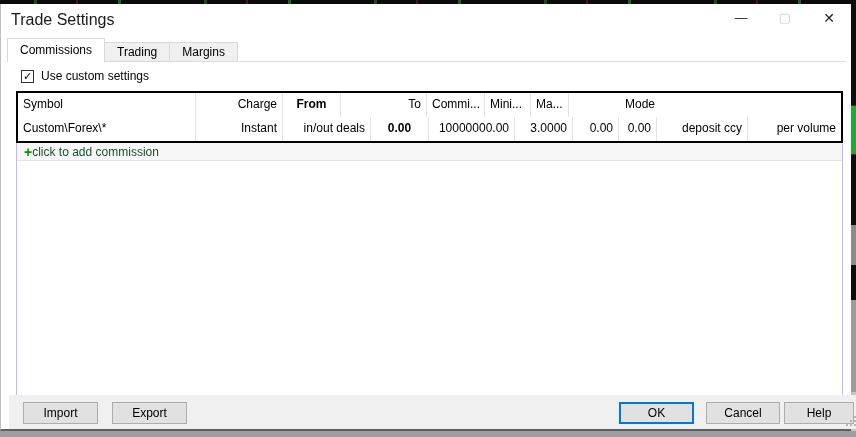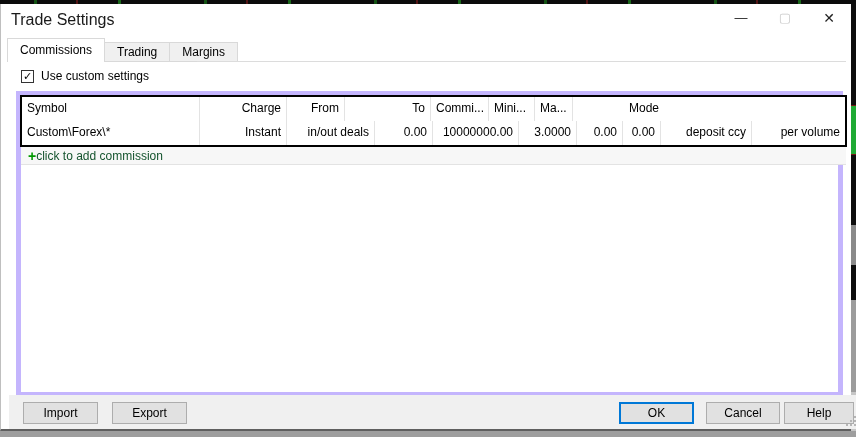--- a/index.html
+++ b/index.html
@@ -59,33 +59,33 @@
   .checkbox {
     width: 13px; height: 13px; border: 1px solid #333; background: #fff;
     display: inline-flex; align-items: center; justify-content: center;
     font-size: 11px; line-height: 13px; color: #000;
   }
   .checkbox-label { margin-left: 7px; }
 
   
   .list {
     position: absolute; left: 15px; top: 87px; width: 827px; height: 306px;
-    background: #fff; border: 5px solid #c4b5fd;
+    background: #fff; border: 1px solid #c4b5fd;
   }
   .focus-box { position: absolute; left: -1px; top: -1px; width: 827px; border: 2px solid #000; background: #fff; }
   .trow { display: flex; width: 100%; height: 24px; }
   .trow .cell {
     height: 24px; line-height: 23px; padding: 0 5px;
     border-right: 1px solid #e3e3e3; overflow: hidden; white-space: nowrap;
   }
   .trow .cell:last-child { border-right: none; }
   .c0 { width: 178px; text-align: left; }
   .c1 { width: 87px;  text-align: right; }
   .c2 { width: 88px;  text-align: right; }
-  .c3 { width: 58px;  text-align: right; }
+  .c3 { width: 58px;  text-align: center; font-weight: bold; }
   .c4 { width: 86px;  text-align: right; }
   .c5 { width: 58px; }
   .c6 { width: 46px; }
   .c7 { width: 38px; }
   .c8 { width: 91px;  text-align: right; }
   .c9 { width: 93px;  text-align: right; }
   .hdr .c5, .hdr .c6, .hdr .c7 { text-align: left; }
   .datarow .c5, .datarow .c6, .datarow .c7 { text-align: right; }
 
   .add-row {

